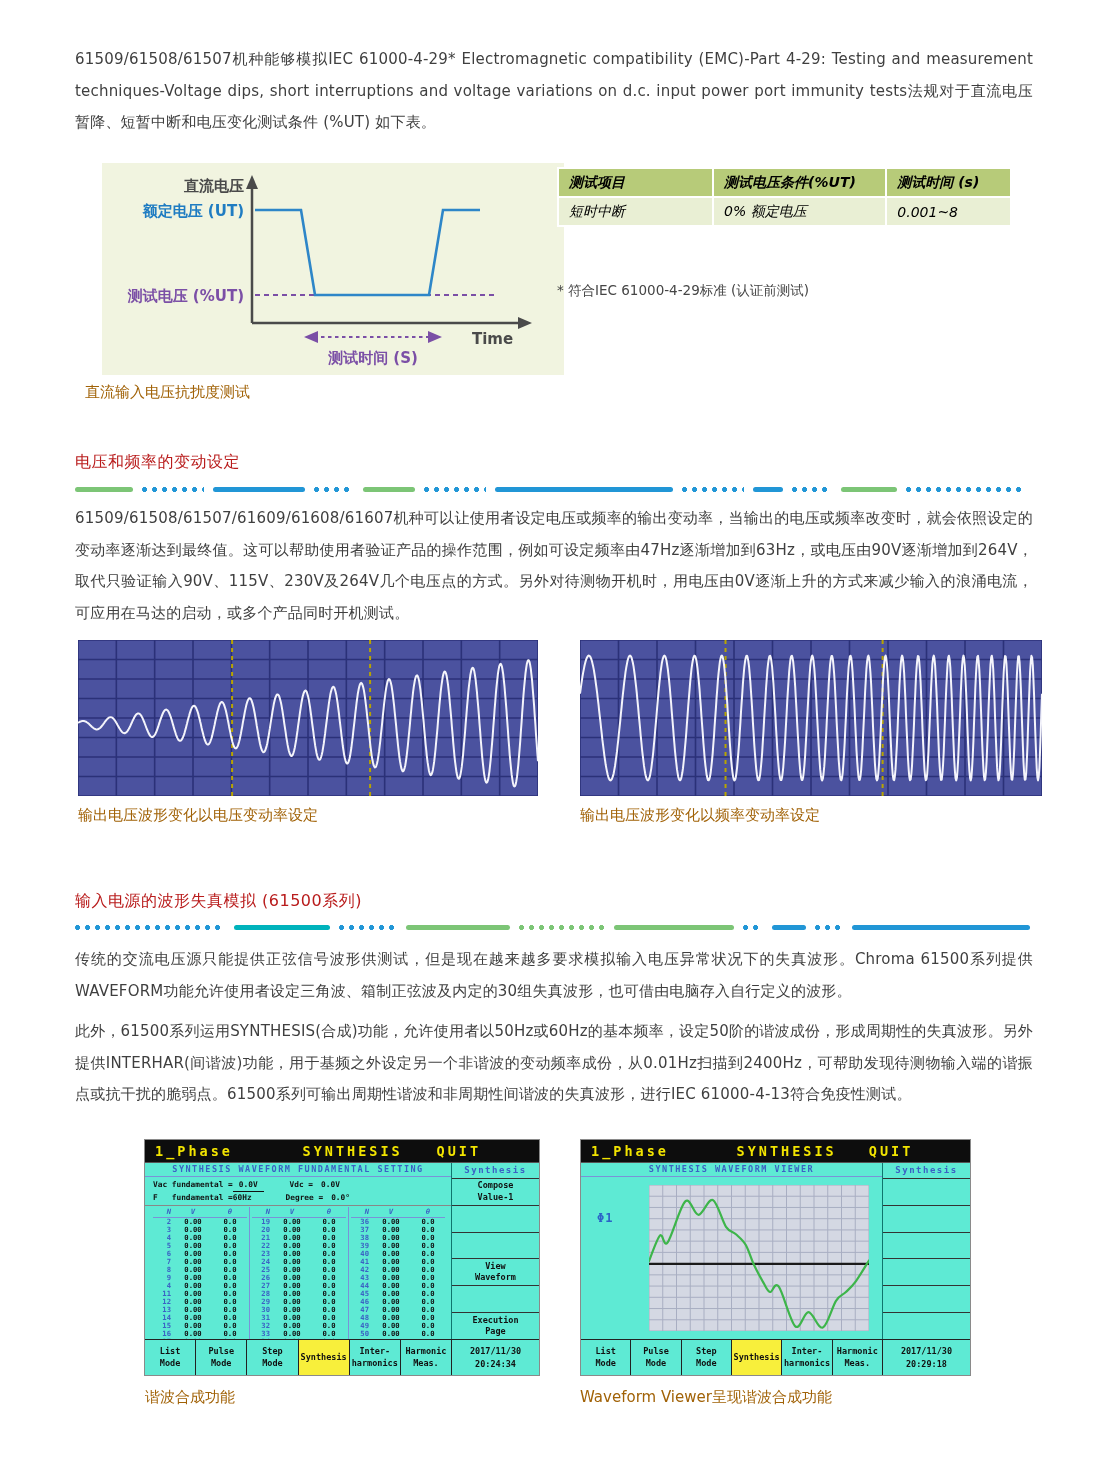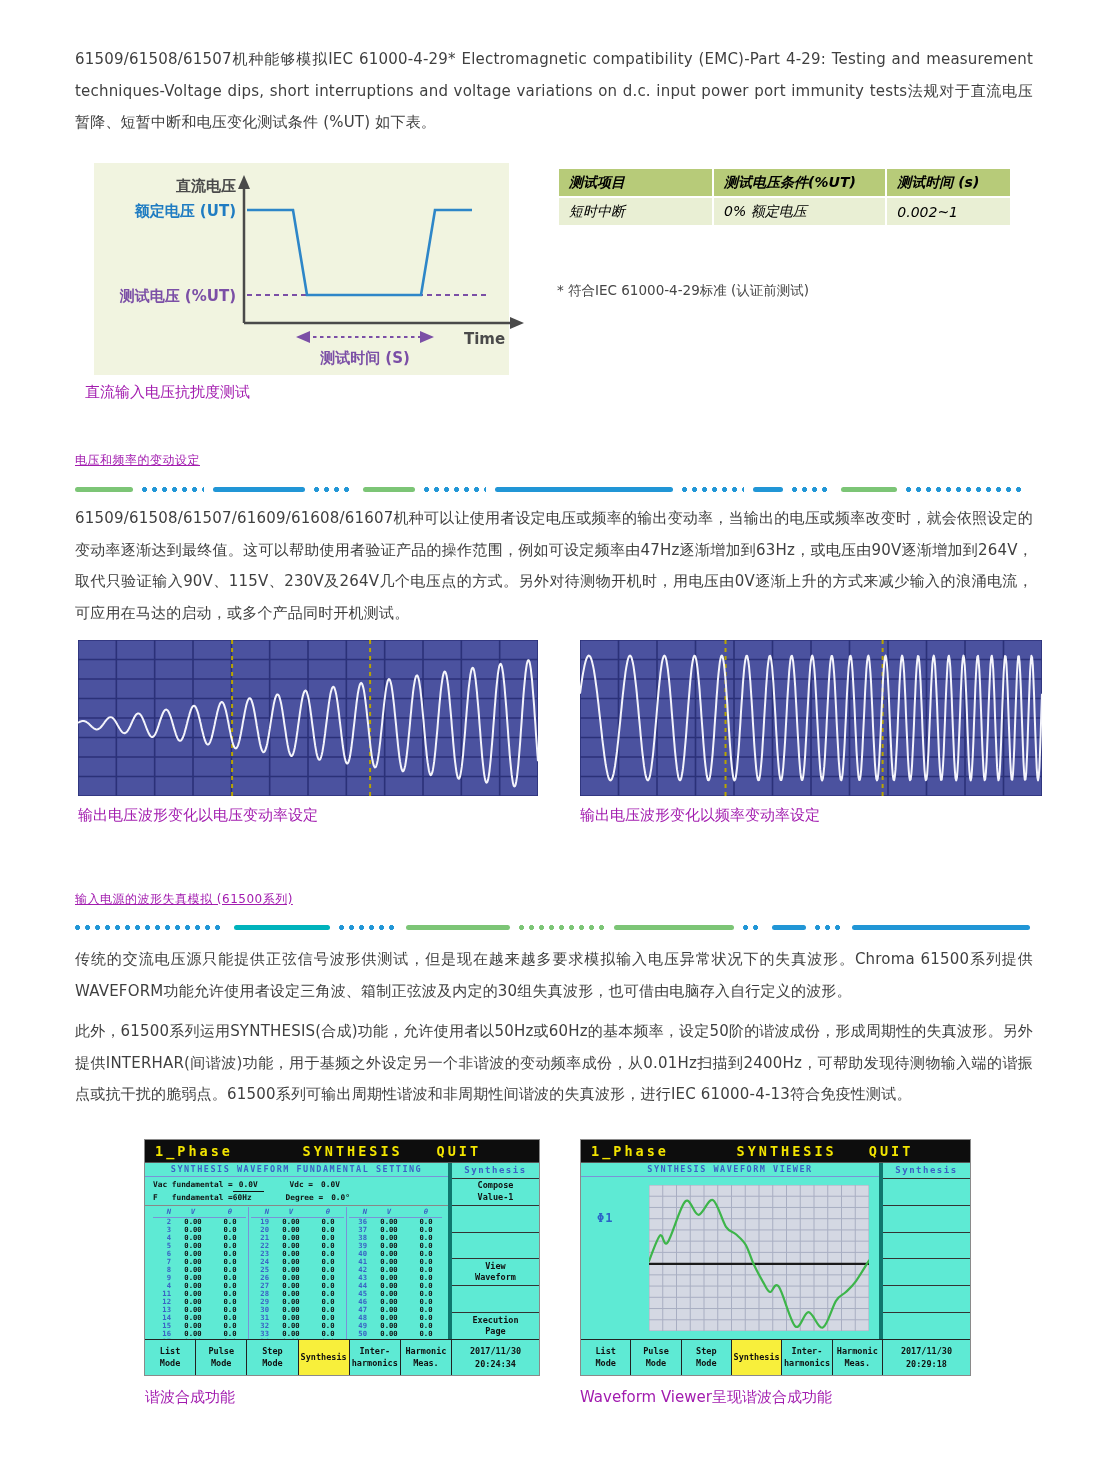--- a/index.html
+++ b/index.html
@@ -1,20 +1,20 @@
 <!DOCTYPE html>
 <html><head>
 <meta charset="utf-8">
 <style>
   html,body{margin:0;padding:0;background:#ffffff;}
   body{width:1102px;height:1470px;position:relative;font-family:"DejaVu Sans","Liberation Sans",sans-serif;color:#3f3f3f;}
   .abs{position:absolute;}
   .para{font-size:15px;line-height:31.5px;text-align:justify;letter-spacing:.2px;color:#3f3f3f;}
-  .h-section{font-size:12px;font-weight:500;color:#a21caf;letter-spacing:.5px;text-decoration:underline;}
-  .caption{font-size:15px;font-weight:500;color:#a21caf;}
+  .h-section{font-size:16px;font-weight:500;color:#b91c1c;letter-spacing:.5px;}
+  .caption{font-size:15px;font-weight:500;color:#a16207;}
   
   .divider{display:flex;align-items:center;overflow:hidden;height:6px;}
   .seg{height:5px;border-radius:3px;margin-right:9px;flex:none;}
   .seg.g{background:#7cc576}.seg.b{background:#2196d6}.seg.t{background:#00b3bc}
   .seg.dots{border-radius:0;background:none;background-size:10px 5px;background-repeat:repeat-x;}
   .seg.dots.b{background-image:radial-gradient(circle at 2.6px 2.5px,#2196d6 2.3px,rgba(0,0,0,0) 2.5px)}
   .seg.dots.g{background-image:radial-gradient(circle at 2.6px 2.5px,#7cc576 2.3px,rgba(0,0,0,0) 2.5px)}
   
   .cond-table{border-collapse:collapse;width:455px;font-size:14px;color:#000000;font-style:italic;}
   .cond-table th,.cond-table td{border:2px solid #ffffff;padding:3px 10px;text-align:left;height:21px;}
@@ -25,21 +25,21 @@
   .fig-box{background:#f1f4e0;}
   
   .scope{display:block;}
   
   .screen{background:#5eead4;border:1px solid #8a8a8a;box-sizing:border-box;display:flex;flex-direction:column;font-family:"DejaVu Sans Mono","Liberation Mono",monospace;}
   .tbar{background:#0d0d0d;color:#f2e400;height:22px;flex:none;position:relative;font-weight:bold;font-size:13.5px;letter-spacing:3px;line-height:22px;}
   .tbar .t-left{position:absolute;left:10px;}
   .tbar .t-center{position:absolute;left:40%;}
   .tbar .t-right{position:absolute;left:74%;}
   .sbody{flex:1;display:flex;min-height:0;border-top:1px solid #555;}
-  .scontent{flex:1;min-width:0;border-right:4px solid #0f766e;position:relative;overflow:hidden;}
+  .scontent{flex:1;min-width:0;border-right:1px solid #0f766e;position:relative;overflow:hidden;}
   .ssidebar{width:87px;flex:none;display:flex;flex-direction:column;}
   .side-title{color:#3b62c4;font-weight:bold;font-size:9px;text-align:center;letter-spacing:1.5px;height:15px;line-height:15px;border-bottom:1px solid #333;flex:none;}
   .side-cell{flex:1;border-bottom:1px solid #333;font-size:8.5px;font-weight:bold;color:#111;text-align:center;display:flex;align-items:center;justify-content:center;white-space:pre-line;line-height:1.35;}
   .side-cell:last-child{border-bottom:none;}
   .modebar{height:35px;flex:none;display:flex;border-top:1px solid #222;}
   .mode-btn{flex:1;border-right:1px solid #222;font-size:8.5px;font-weight:bold;color:#111;text-align:center;display:flex;align-items:center;justify-content:center;white-space:pre-line;line-height:1.4;}
   .mode-btn.active{background:#f8ef3b;}
   .mode-time{width:87px;flex:none;font-size:8.5px;font-weight:bold;color:#111;text-align:center;display:flex;align-items:center;justify-content:center;white-space:pre-line;line-height:1.5;}
   .scr-header{color:#3b62c4;font-weight:bold;font-size:8.5px;letter-spacing:1.5px;text-align:center;height:13px;line-height:13px;border-bottom:1px solid #7a92d8;}
   .params{padding:2px 6px 1px 8px;border-bottom:1px solid #888;}
@@ -57,21 +57,21 @@
   .hrow.hhead{color:#3b62c4;border-bottom:1px solid #7a92d8;font-style:italic;line-height:9.5px;}
   .hrow.hhead span{color:#3b62c4;}
   
   .phase-label{position:absolute;left:16px;top:48px;color:#2b62c8;font-weight:bold;font-size:12px;letter-spacing:1px;}
 </style>
 </head>
 <body>
 
 <div class="abs para" style="left:75px;top:44px;width:958px;">61509/61508/61507机种能够模拟IEC 61000-4-29* Electromagnetic compatibility (EMC)-Part 4-29: Testing and measurement techniques-Voltage dips, short interruptions and voltage variations on d.c. input power port immunity tests法规对于直流电压暂降、短暂中断和电压变化测试条件 (%UT) 如下表。</div>
 
-<div class="abs fig-box" style="left:94px;top:163px;width:415px;height:212px;">
+<div class="abs fig-box" style="left:102px;top:163px;width:462px;height:212px;">
   <svg width="437" height="212" viewBox="0 0 437 212">
 
     <line x1="150" y1="22" x2="150" y2="160" stroke="#4a4a4a" stroke-width="2.5"></line>
     <polygon points="150,12 144,26 156,26" fill="#4a4a4a"></polygon>
     <line x1="150" y1="160" x2="420" y2="160" stroke="#4a4a4a" stroke-width="2.5"></line>
     <polygon points="430,160 416,154 416,166" fill="#4a4a4a"></polygon>
 
     <line x1="153" y1="132" x2="392" y2="132" stroke="#7b4fa6" stroke-width="2" stroke-dasharray="5,4"></line>
 
     <polyline points="153,47 199,47 213,132 327,132 341,47 378,47" fill="none" stroke="#2e86c8" stroke-width="2.6"></polyline>
@@ -99,21 +99,21 @@
       <tr id="cond-head">
         <th>测试项目</th>
         <th>测试电压条件(%UT)</th>
         <th>测试时间 (s)</th>
       </tr>
     </thead>
   <tbody id="cond-body">
       <tr>
         <td>短时中断</td>
         <td>0% 额定电压</td>
-        <td>0.002~1</td>
+        <td>0.001~8</td>
       </tr>
     </tbody>
 </table>
 <div class="abs footnote" style="left:557px;top:282px;">* 符合IEC 61000-4-29标准 (认证前测试)</div>
 
 <div class="abs h-section" style="left:75px;top:452px;">电压和频率的变动设定</div>
 <div class="abs divider" style="left:75px;top:486px;width:957px;" id="divider1">
     <span class="seg g" style="width: 58px;"></span>
     <span class="seg dots b" style="width: 62px;"></span>
     <span class="seg b" style="width: 92px;"></span>

